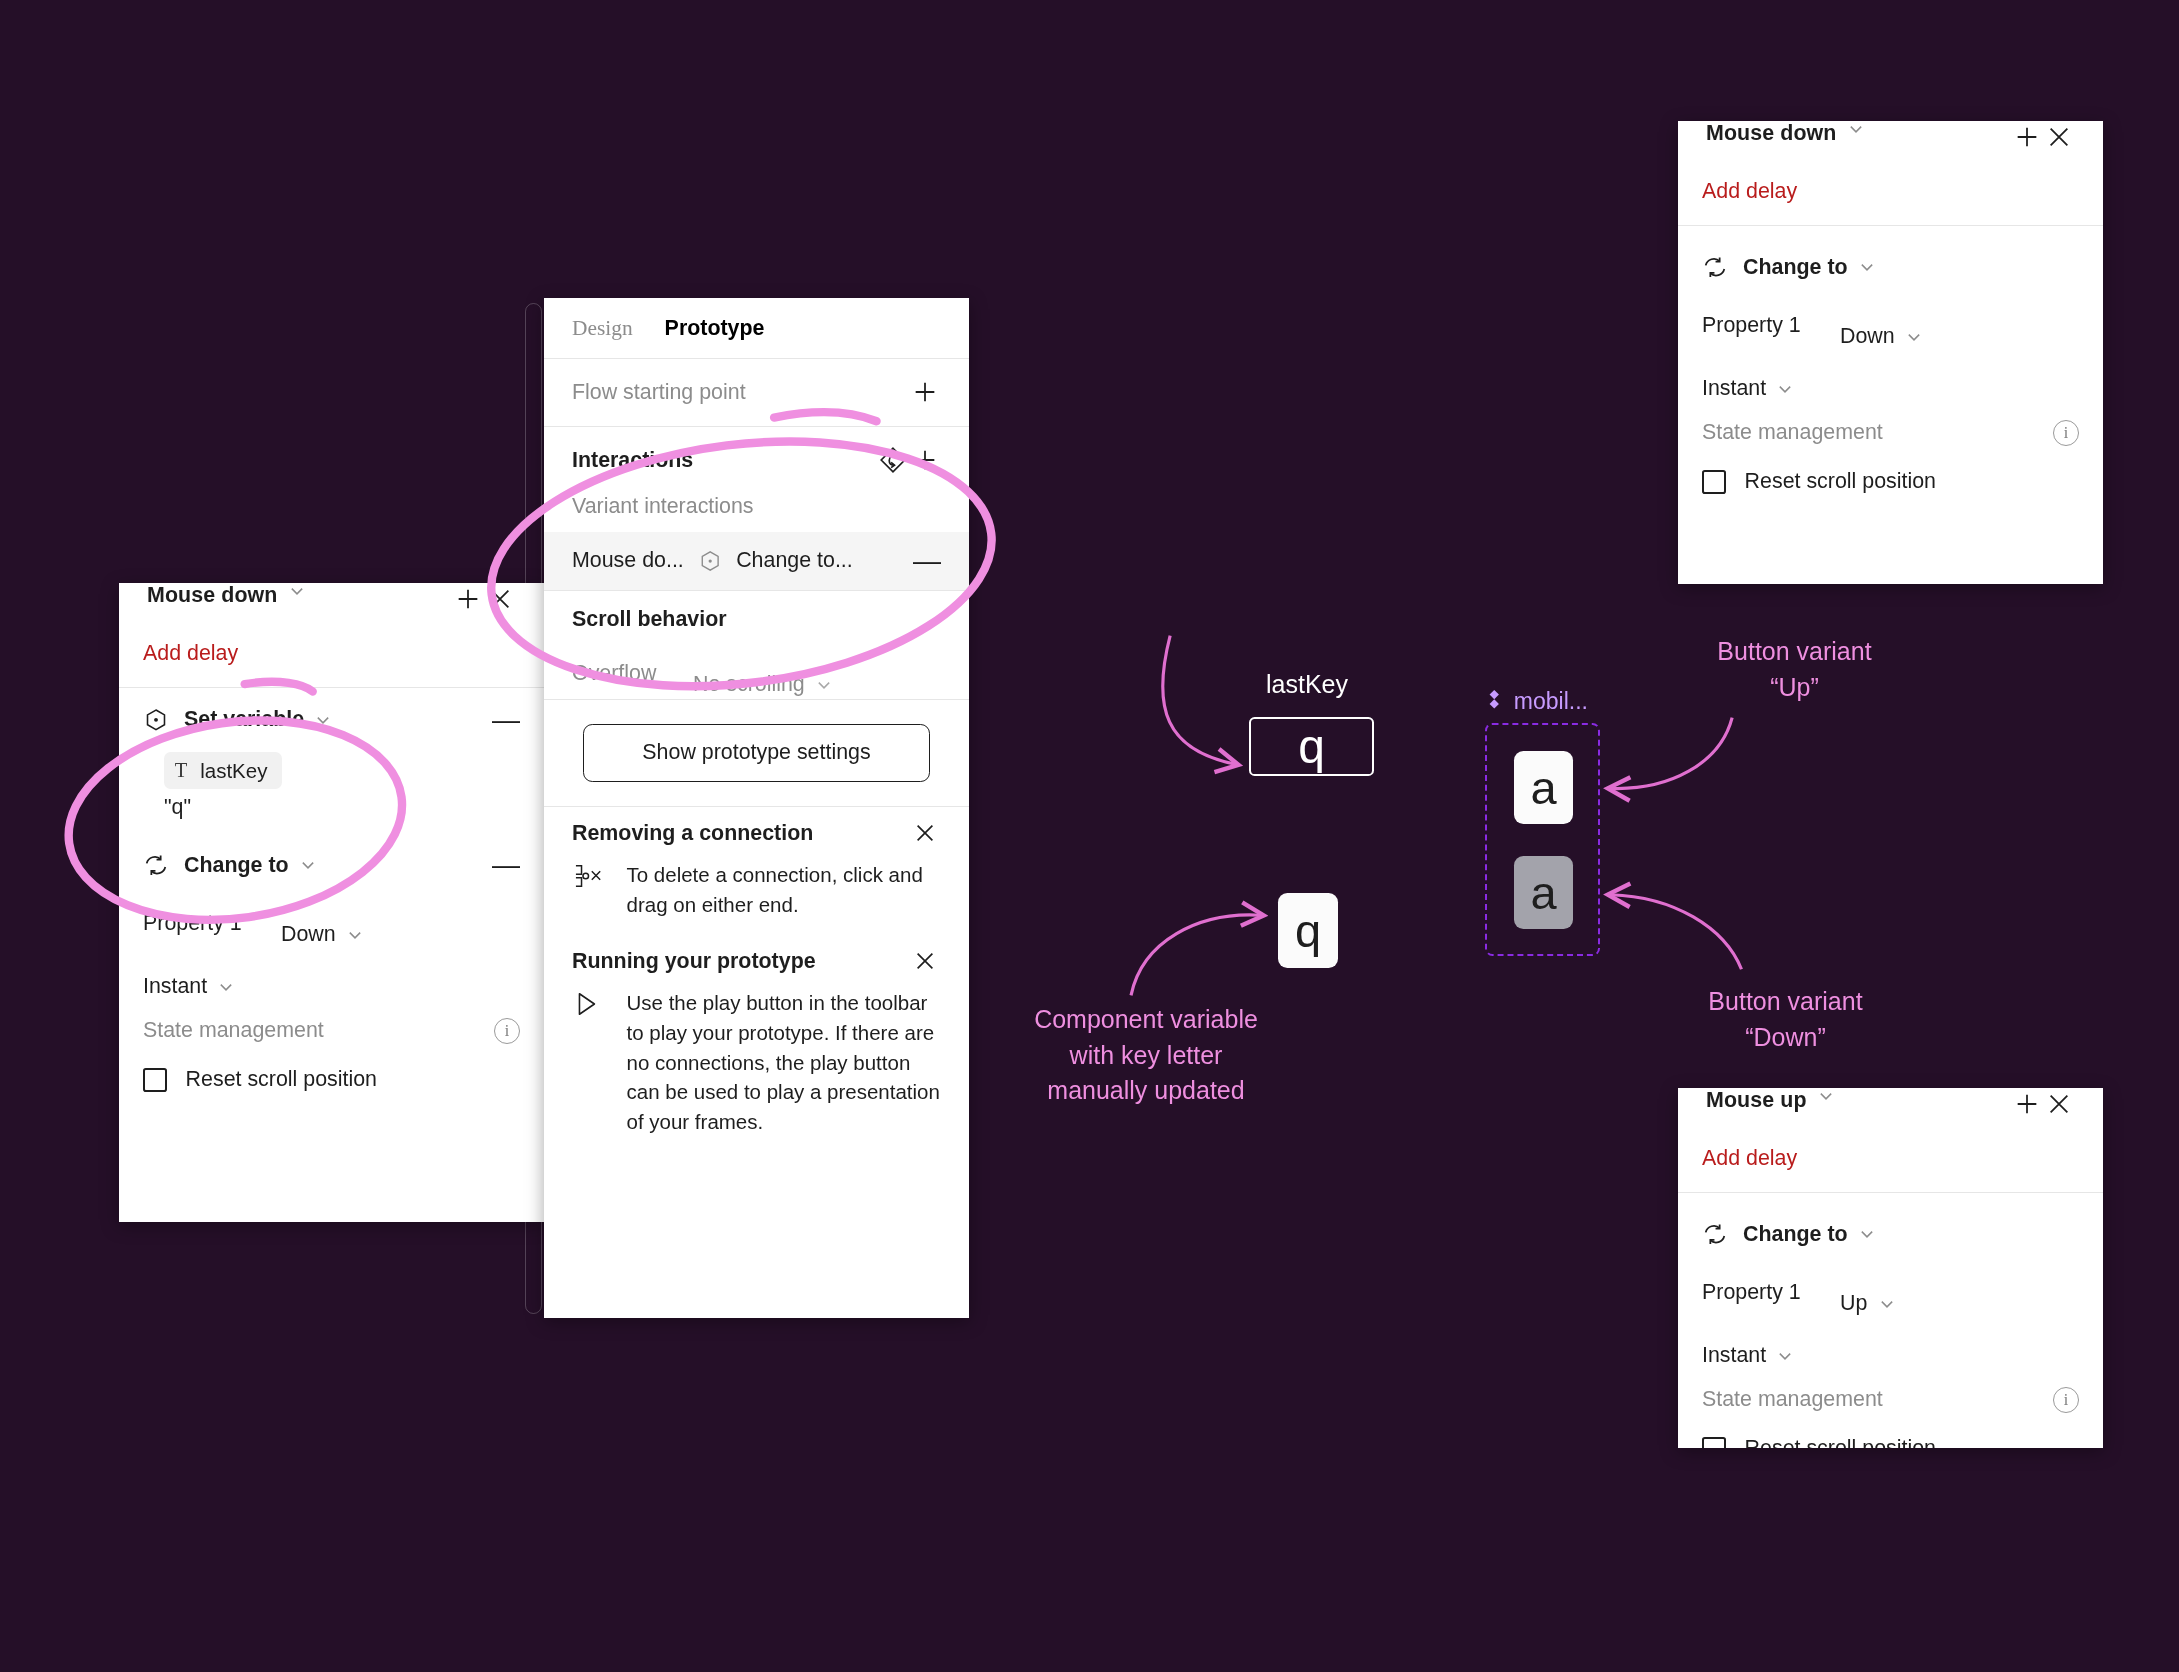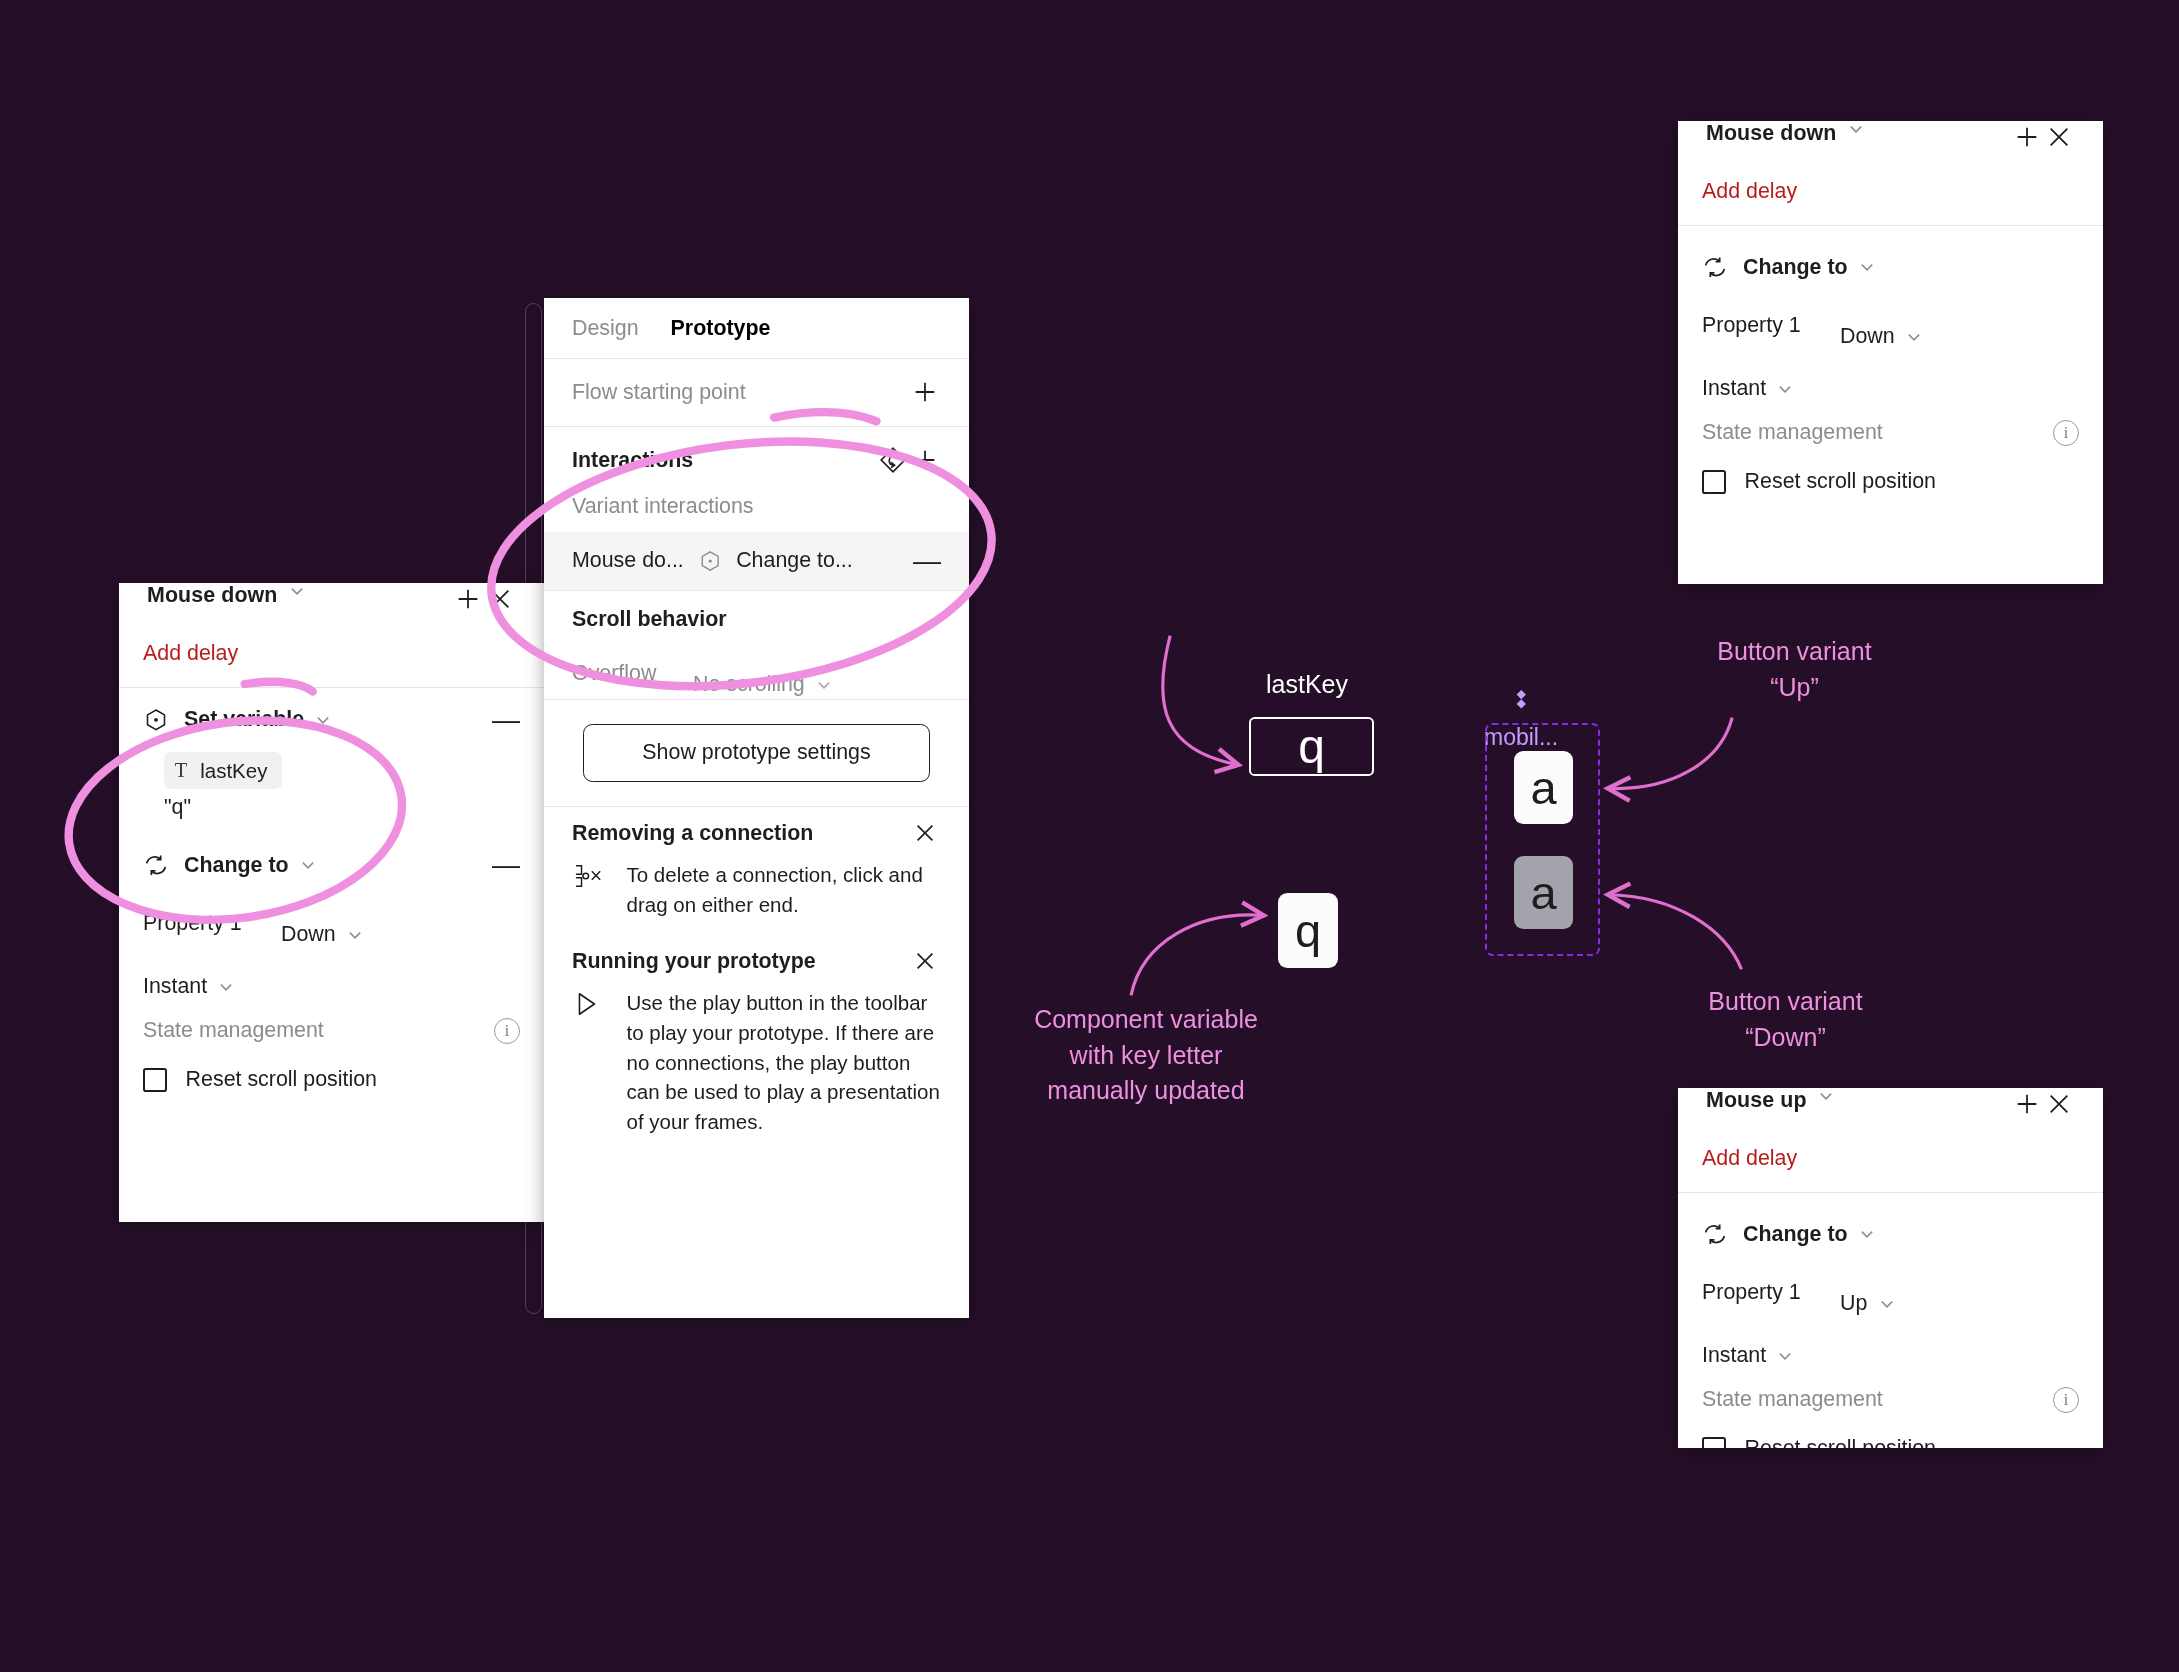--- a/index.html
+++ b/index.html
@@ -84,21 +84,21 @@
     font-size: 20.5px; font-weight: 500;
     margin-left: 20.5px;
   }
   .var-chip .tglyph { font-family: "Liberation Serif", serif; font-size: 20.5px; margin-right: 13px; color:#3a3a3a;}
   .var-value { padding: 5.6px 24px 0 45px; font-size: 21.4px; }
 
   
   #proto-panel { left: 544px; top: 298px; width: 425px; height: 1020px; }
   .tabbar { display: flex; align-items: center; gap: 32px; padding: 0 28px; height: 60px; }
   .tab { font-size: 21.4px; }
-  .tab.inactive { color: #8c8c8c; }
+  .tab.inactive { color: #8c8c8c; font-family: Liberation Serif, serif; }
   .tab.active { color: #000000; font-weight: 700; }
   .plain-row {
     display: flex; align-items: center; padding: 0 28px; height: 67px; font-size: 21.4px;
   }
   .interaction-row {
     display:flex; align-items:center; gap: 15px;
     padding: 0 28px; height: 58px; background: #f5f5f5; font-size: 21.4px;
   }
   .btn-outline {
     margin: 24px 39px; height: 58px;
@@ -144,21 +144,21 @@
   .keybox-grey {
     position: absolute; background: #a3a3ab; border-radius: 9.3px;
     display:flex; align-items:center; justify-content:center;
     color: #1e1e1e; font-size: 47px;
   }
   .comp-frame {
     position: absolute; border: 2.8px dashed #8a2be2; border-radius: 7.5px;
   }
   .comp-label {
     position: absolute; color: #c79bff; font-size: 23px;
-    display: flex; align-items: center; gap: 9.3px; flex-direction: column;
+    display: flex; align-items: flex-end; gap: 9.3px;
   }
 </style>
 </head>
 <body>
 
 <div id="stage">
 
   <div class="scrollstrip"></div>
 
   <div class="panel" id="left-panel">

